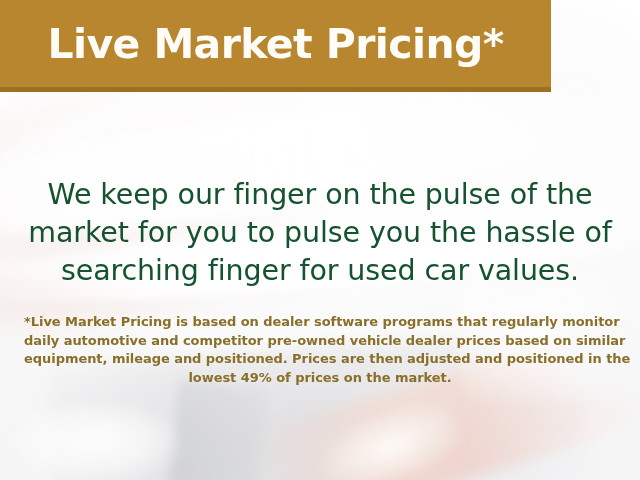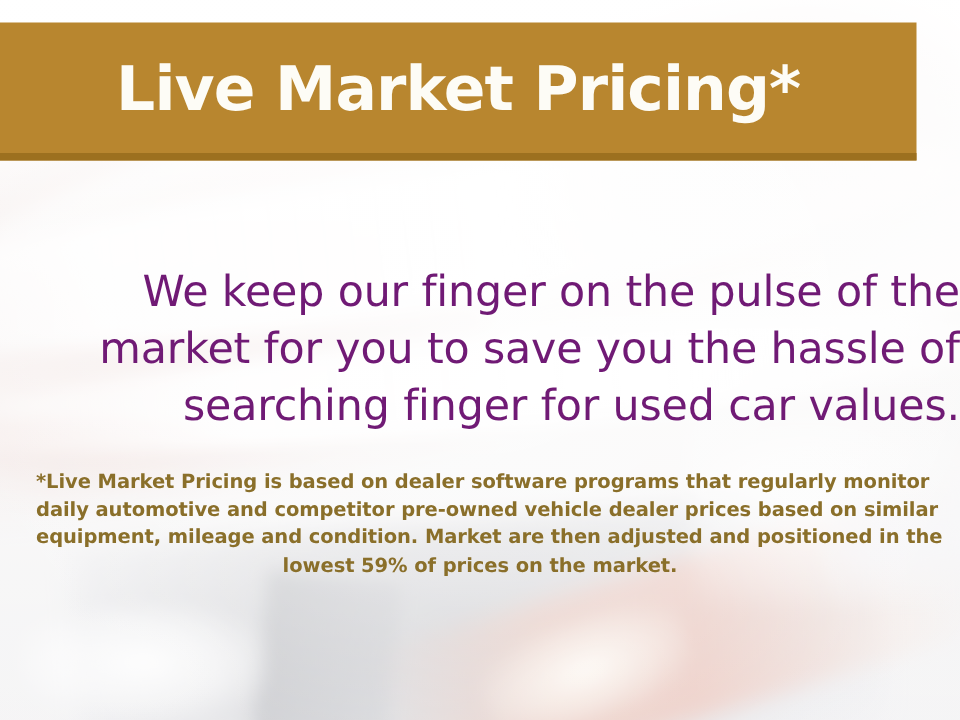--- a/index.html
+++ b/index.html
@@ -203,29 +203,28 @@
     position: absolute;
     inset: 0;
     background: radial-gradient(ellipse at 50% 44%, rgba(255,255,255,0.55) 0%, rgba(255,255,255,0.30) 45%, rgba(255,255,255,0.05) 78%);
   }
 
   
   .banner {
     position: absolute;
     left: 0;
     top: 0;
-    width: 611px;
+    width: 551px;
     height: 92px;
     background: #b8862f;
     z-index: 5;
     display: flex;
     align-items: center;
     justify-content: center;
     box-sizing: border-box;
-    margin-top: 15px;
   }
   .banner .edge-bottom {
     position: absolute;
     left: 0;
     bottom: 0;
     width: 100%;
     height: 5px;
     background: #9c701f;
   }
   .banner-title {
@@ -248,22 +247,22 @@
     width: 640px;
     height: 388px;
     z-index: 6;
   }
 
   .headline {
     position: absolute;
     left: 0;
     top: 84px;
     width: 640px;
-    text-align: right;
-    color: #701a75;
+    text-align: center;
+    color: #14532d;
     font-size: 28.5px;
     font-weight: normal;
     line-height: 38px;
     letter-spacing: -0.1px;
     font-family: "DejaVu Sans", "Liberation Sans", sans-serif;
   }
   .headline .hl-line {
     display: block;
     white-space: nowrap;
   }
@@ -312,26 +311,26 @@
 
   <div class="banner">
     <div class="banner-title">Live Market Pricing*</div>
     <div class="edge-bottom"></div>
   </div>
 
   <div class="content">
 
     <div class="headline">
       <span class="hl-line">We keep our finger on the pulse of the</span>
-      <span class="hl-line">market for you to save you the hassle of</span>
+      <span class="hl-line">market for you to pulse you the hassle of</span>
       <span class="hl-line">searching finger for used car values.</span>
     </div>
 
     <div class="footnote">
       <span class="fn-line">*Live Market Pricing is based on dealer software programs that regularly monitor</span>
       <span class="fn-line">daily automotive and competitor pre-owned vehicle dealer prices based on similar</span>
-      <span class="fn-line">equipment, mileage and condition. Market are then adjusted and positioned in the</span>
-      <span class="fn-line">lowest 59% of prices on the market.</span>
+      <span class="fn-line">equipment, mileage and positioned. Prices are then adjusted and positioned in the</span>
+      <span class="fn-line">lowest 49% of prices on the market.</span>
     </div>
 
   </div>
 
 </div>
 
 </body></html>

